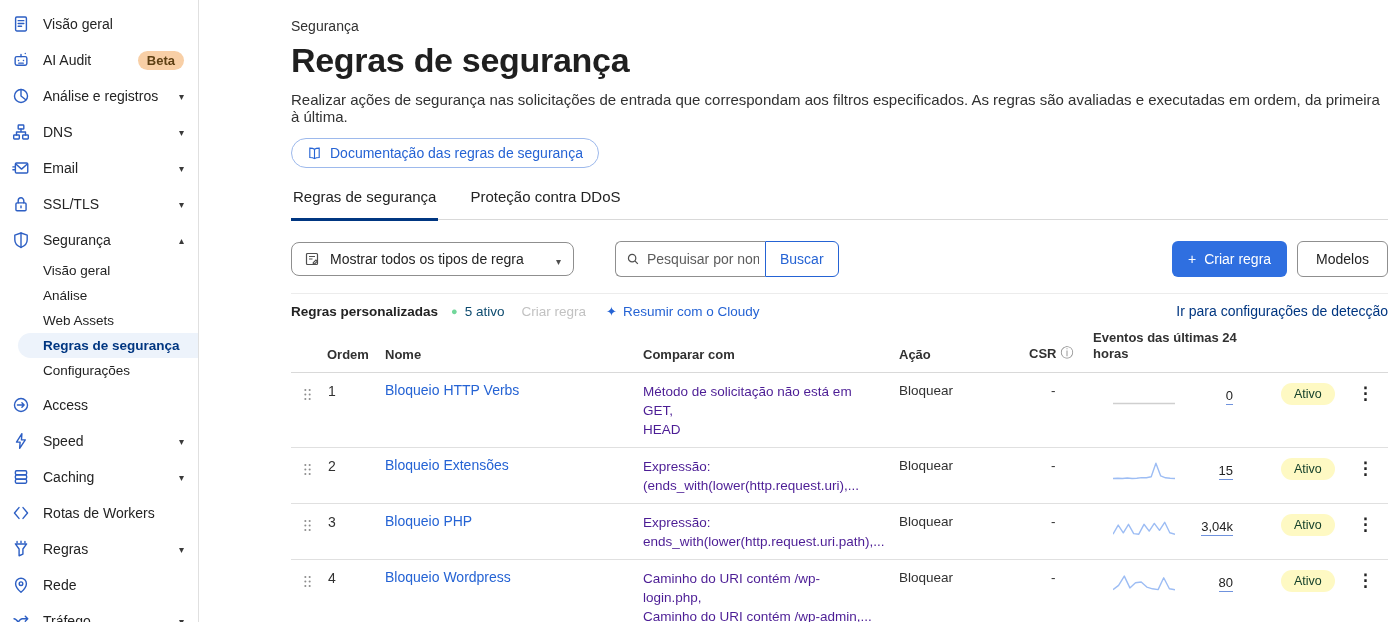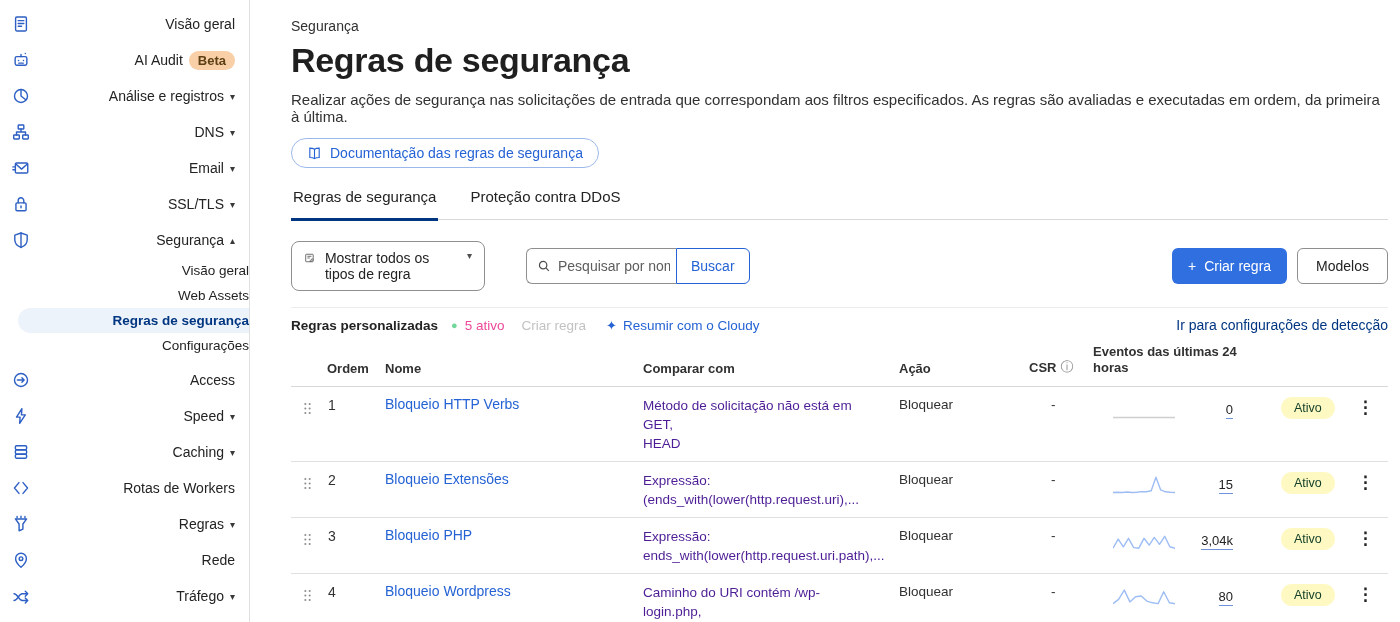--- a/index.html
+++ b/index.html
@@ -1,21 +1,21 @@
 <!DOCTYPE html>
 <html><head>
 <meta charset="utf-8">
 <style>
   * { margin:0; padding:0; box-sizing:border-box; }
   html,body { width:1400px; height:622px; overflow:hidden; background:#fff;
     font-family:"Liberation Sans", sans-serif; color:#313131; }
 
   
-  .sidebar { position:absolute; left:0; top:0; bottom:0; width:250px;
-    border-right:1px solid #e0e0e0; padding-top:6px; background:#fff;text-align:right; }
+  .sidebar { position:absolute; left:0; top:0; bottom:0; width:199px;
+    border-right:1px solid #e0e0e0; padding-top:6px; background:#fff; }
   .side-item { display:flex; align-items:center; height:36px; padding:0 14px 0 12px;
     font-size:14px; color:#232323; cursor:pointer; }
   .side-icon { width:18px; height:18px; margin-right:13px; color:#2d5fc4; flex:0 0 18px; }
   .side-icon svg { width:100%; height:100%; fill:none; stroke:currentColor;
     stroke-width:1.25; stroke-linecap:round; stroke-linejoin:round; }
   .side-label { flex:1; white-space:nowrap; }
   .badge-beta { background:#f8cfa6; color:#5e4014; font-size:13px; font-weight:700;
     padding:2px 9px; border-radius:10px; margin-left:6px; }
   .chev { font-size:10px; color:#3a3a3a; margin-left:6px; }
   .sub-list { padding:0 0 4px 0; }
@@ -32,22 +32,22 @@
   .doc-pill { display:inline-flex; align-items:center; gap:8px; border:1px solid #9db9ec;
     color:#2563d4; border-radius:16px; padding:6px 15px; font-size:14px; cursor:pointer; background:#fff; }
   .doc-pill .icon { width:15px; height:15px; }
   .doc-pill .icon svg { width:100%; height:100%; fill:none; stroke:currentColor; stroke-width:1.2; }
 
   .tabs { display:flex; gap:30px; margin-top:16px; border-bottom:1px solid #d9d9d9; }
   .tab { font-size:15px; color:#232323; padding:4px 2px 13px; cursor:pointer; }
   .tab.active { border-bottom:3px solid #003681; margin-bottom:-2px; }
 
   .toolbar { display:flex; align-items:center; margin-top:21px; }
-  .dropdown { display:inline-flex; align-items:flex-start; gap:10px; border:1px solid #8f8f8f;
-    border-radius:8px; padding:8px 12px; font-size:14px; width:194px; color:#232323;
+  .dropdown { display:inline-flex; align-items:flex-end; gap:10px; border:1px solid #8f8f8f;
+    border-radius:8px; padding:8px 12px; font-size:14px; width:283px; color:#232323;
     background:#fff; cursor:pointer; }
   .dropdown .icon { width:16px; height:16px; color:#4f4f4f; }
   .dropdown .icon svg { width:100%; height:100%; fill:none; stroke:currentColor; stroke-width:1.2; }
   .dropdown .chev { margin-left:auto; color:#4f4f4f; }
   .search-group { display:flex; margin-left:41px; }
   .search-box { display:flex; align-items:center; gap:7px; border:1px solid #8f8f8f;
     border-right:none; border-radius:6px 0 0 6px; padding:0 8px 0 10px; height:36px;
     width:150px; background:#fff; }
   .search-box .icon { width:14px; height:14px; color:#4f4f4f; flex:0 0 14px; }
   .search-box .icon svg { width:100%; height:100%; fill:none; stroke:currentColor; stroke-width:1.4; }
@@ -62,21 +62,21 @@
     height:36px; padding:0 16px; font-size:14px; display:inline-flex; align-items:center;
     gap:8px; cursor:pointer; font-family:"Liberation Sans", sans-serif; }
   .btn-outline { background:#fff; border:1px solid #8f8f8f; color:#232323; border-radius:6px;
     height:36px; padding:0 18px; font-size:14px; margin-left:10px; cursor:pointer;
     font-family:"Liberation Sans", sans-serif; }
 
   .rules-bar { display:flex; align-items:center; margin-top:16px; border-top:1px solid #ececec;
     padding:9px 0 7px; font-size:13.5px; }
   .rp-title { font-weight:700; color:#232323; }
   .green-dot { color:#72d79b; margin:0 7px 0 13px; font-size:11px; }
-  .active-count { color:#ec4899; margin-right:17px; }
+  .active-count { color:#0c4a6e; margin-right:17px; }
   .create-muted { color:#c2c2c2; margin-right:20px; cursor:default; }
   .cloudy-link { color:#2563d4; display:inline-flex; align-items:center; gap:6px; cursor:pointer; }
   .sparkle { font-size:13px; }
   .detection-link { margin-left:auto; color:#003681; font-size:14px; cursor:pointer; }
 
   .grid { display:grid; grid-template-columns:34px 52px 252px 246px 110px 70px 210px 78px 45px; }
   .thead { padding:4px 0 10px; border-bottom:1px solid #d9d9d9; font-size:13px;
     font-weight:600; color:#313131; align-items:end; }
   .th-order { padding-left:2px; }
   .th-name { padding-left:8px; }
@@ -171,20 +171,21 @@
     <span class="side-icon icon"><svg viewBox="0 0 16 16">
           <path d="M8 1.8 13.5 3.6v4.2c0 3.4-2.3 5.6-5.5 6.8-3.2-1.2-5.5-3.4-5.5-6.8V3.6Z"></path>
           <path d="M8 1.8v12.8"></path>
         </svg></span>
     <span class="side-label">Segurança</span>
   <span class="chev">▴</span>
     </div>
 <div class="sub-list">
   <div class="sub-item">Visão geral</div>
 
+  <div class="sub-item">Análise</div>
 
   <div class="sub-item">Web Assets</div>
 
   <div class="sub-item active">Regras de segurança</div>
 
   <div class="sub-item">Configurações</div>
 </div>
   <div class="side-item">
     <span class="side-icon icon"><svg viewBox="0 0 16 16">
           <circle cx="8" cy="8" r="5.8"></circle>

